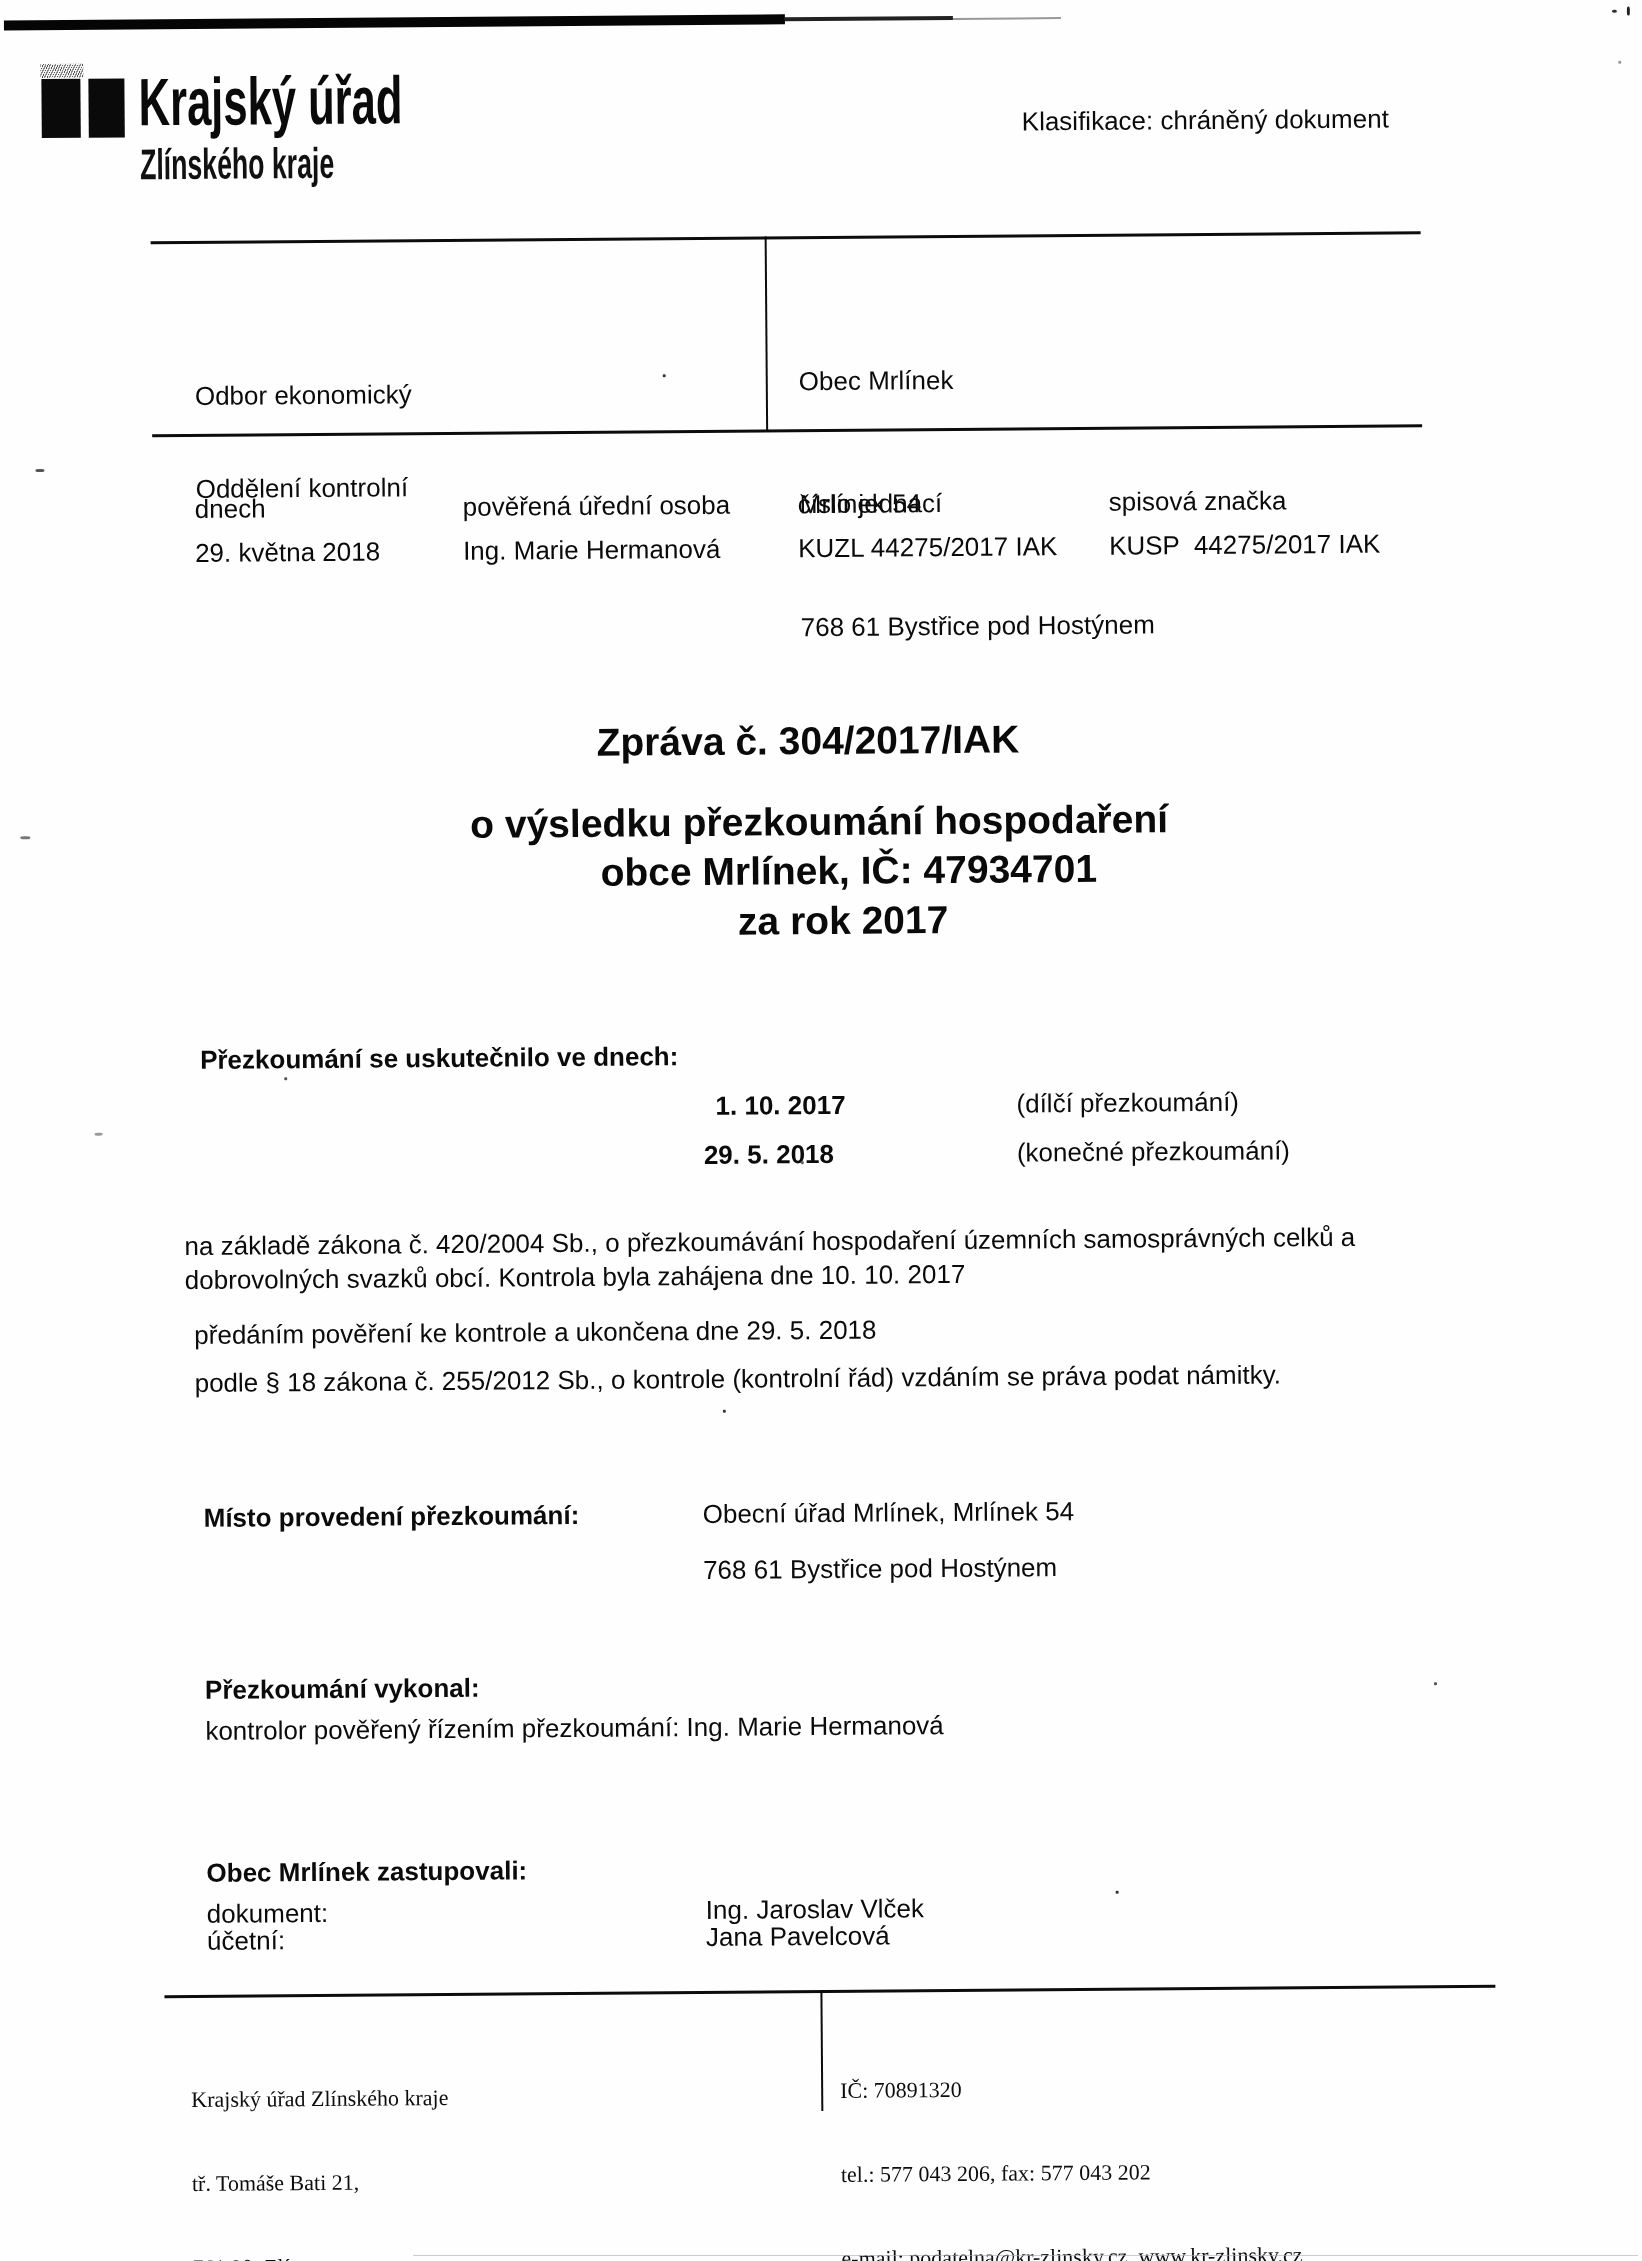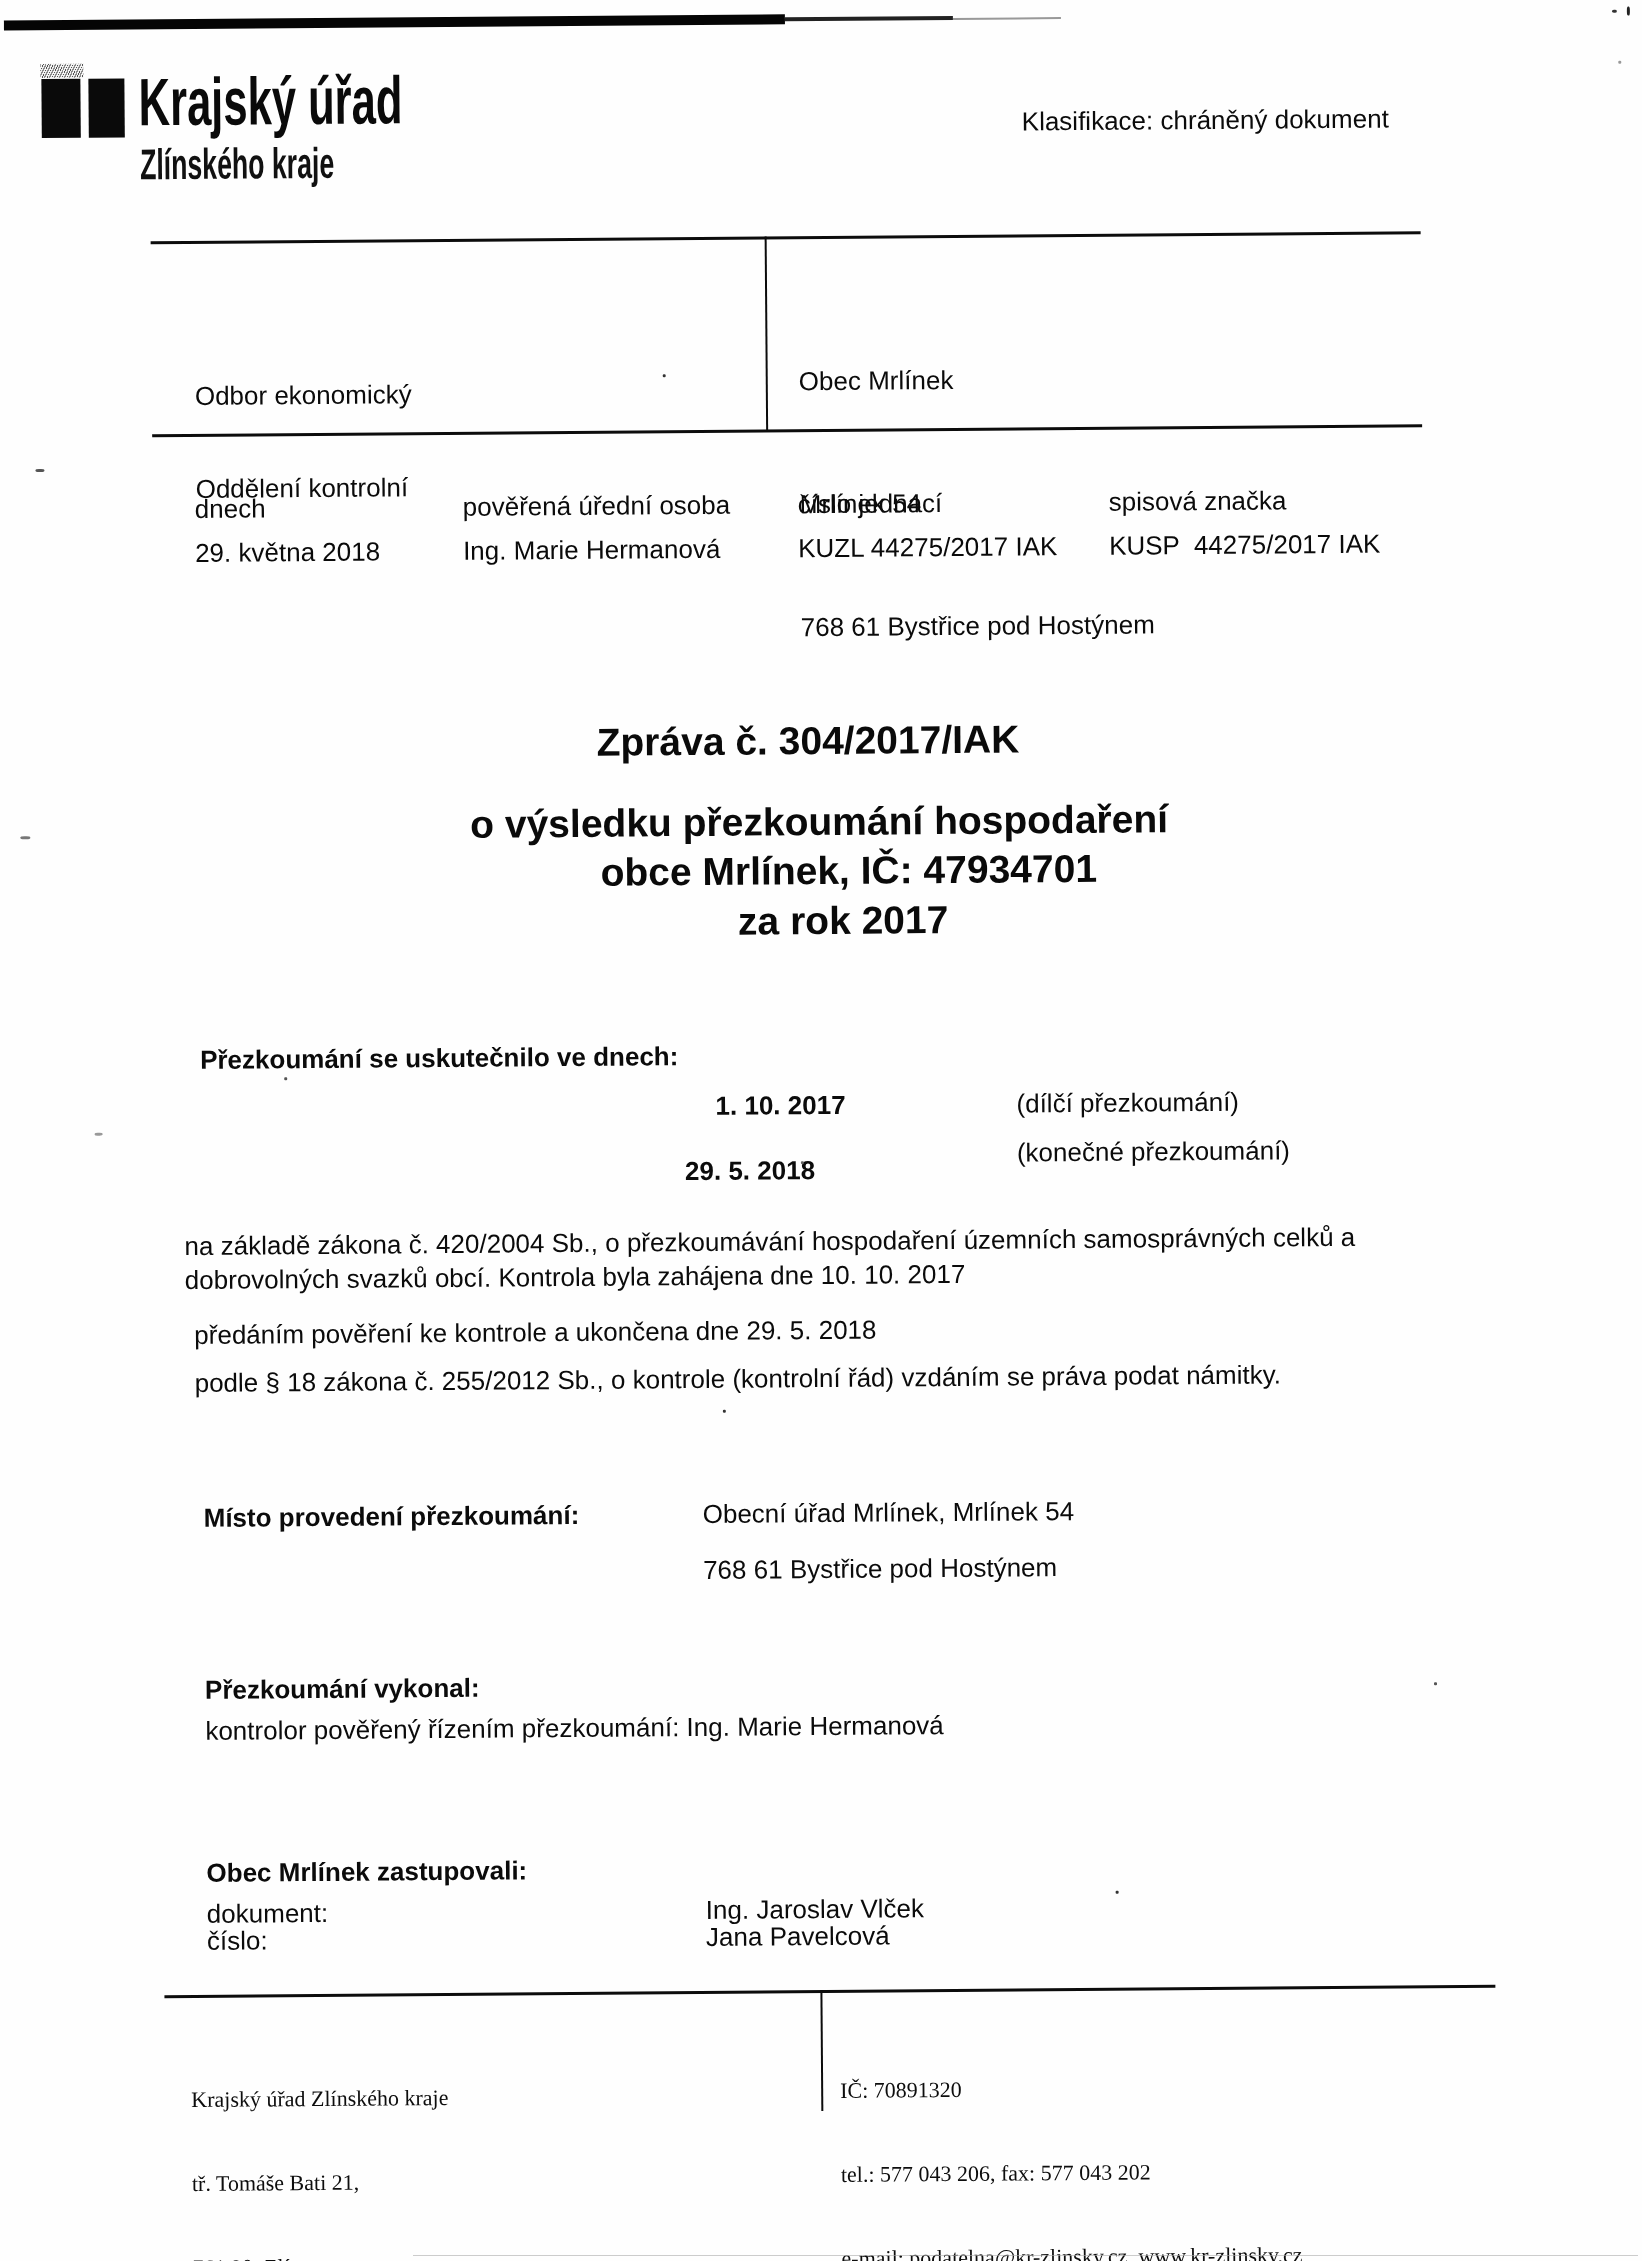--- a/index.html
+++ b/index.html
@@ -74,41 +74,41 @@
     </div>
 
     <div class="big" style="left:600px;top:721px;">Zpráva č. 304/2017/IAK</div>
     <div class="big" style="left:473px;top:802px;">o výsledku přezkoumání hospodaření</div>
     <div class="big" style="left:603px;top:851px;">obce Mrlínek, IČ: 47934701</div>
     <div class="big" style="left:740px;top:901px;">za rok 2017</div>
 
     <div class="t b" style="left:201px;top:1039px;">Přezkoumání se uskutečnilo ve dnech:</div>
     <div class="t b" style="left:716px;top:1089px;">1. 10. 2017</div>
     <div class="t" style="left:1017px;top:1089px;">(dílčí přezkoumání)</div>
-    <div class="t b" style="left:685px;top:1138px;margin-top:16px;">29. 5. 2018</div>
+    <div class="t b" style="left:704px;top:1138px;">29. 5. 2018</div>
     <div class="t" style="left:1017px;top:1138px;">(konečné přezkoumání)</div>
 
     <div class="para" style="left:184px;top:1224px;width:1354px;">
       <div>na základě zákona č. 420/2004 Sb., o přezkoumávání hospodaření územních samosprávných celků a</div>
       <div>dobrovolných svazků obcí. Kontrola byla zahájena dne 10. 10. 2017</div>
     </div>
     <div class="t" style="left:193px;top:1314px;">předáním pověření ke kontrole a ukončena dne 29. 5. 2018</div>
     <div class="t" style="left:193px;top:1362px;">podle § 18 zákona č. 255/2012 Sb., o kontrole (kontrolní řád) vzdáním se práva podat námitky.</div>
 
     <div class="t b" style="left:201px;top:1497px;">Místo provedení přezkoumání:</div>
     <div class="t" style="left:700px;top:1497px;">Obecní úřad Mrlínek, Mrlínek 54</div>
     <div class="t" style="left:700px;top:1553px;">768 61 Bystřice pod Hostýnem</div>
 
     <div class="t b" style="left:201px;top:1669px;">Přezkoumání vykonal:</div>
     <div class="t" style="left:201px;top:1710px;">kontrolor pověřený řízením přezkoumání: Ing. Marie Hermanová</div>
 
     <div class="t b" style="left:201px;top:1852px;">Obec Mrlínek zastupovali:</div>
     <div class="t" style="left:201px;top:1893px;">dokument:</div>
     <div class="t" style="left:700px;top:1893px;">Ing. Jaroslav Vlček</div>
-    <div class="t" style="left:201px;top:1920px;">číslo:</div>
+    <div class="t" style="left:201px;top:1920px;">účetní:</div>
     <div class="t" style="left:700px;top:1920px;">Jana Pavelcová</div>
 
     <div class="rule" style="left:158px;top:1990px;width:1331px;height:2.6px;"></div>
     <div class="rule" style="left:814px;top:1990px;width:1.9px;height:121px;"></div>
     <div class="serifcol" style="left:184px;top:2025px;">
       <div>Krajský úřad Zlínského kraje</div>
       <div>tř. Tomáše Bati 21,</div>
       <div>761 90  Zlín</div>
     </div>
     <div class="serifcol" style="left:833px;top:2021px;">

